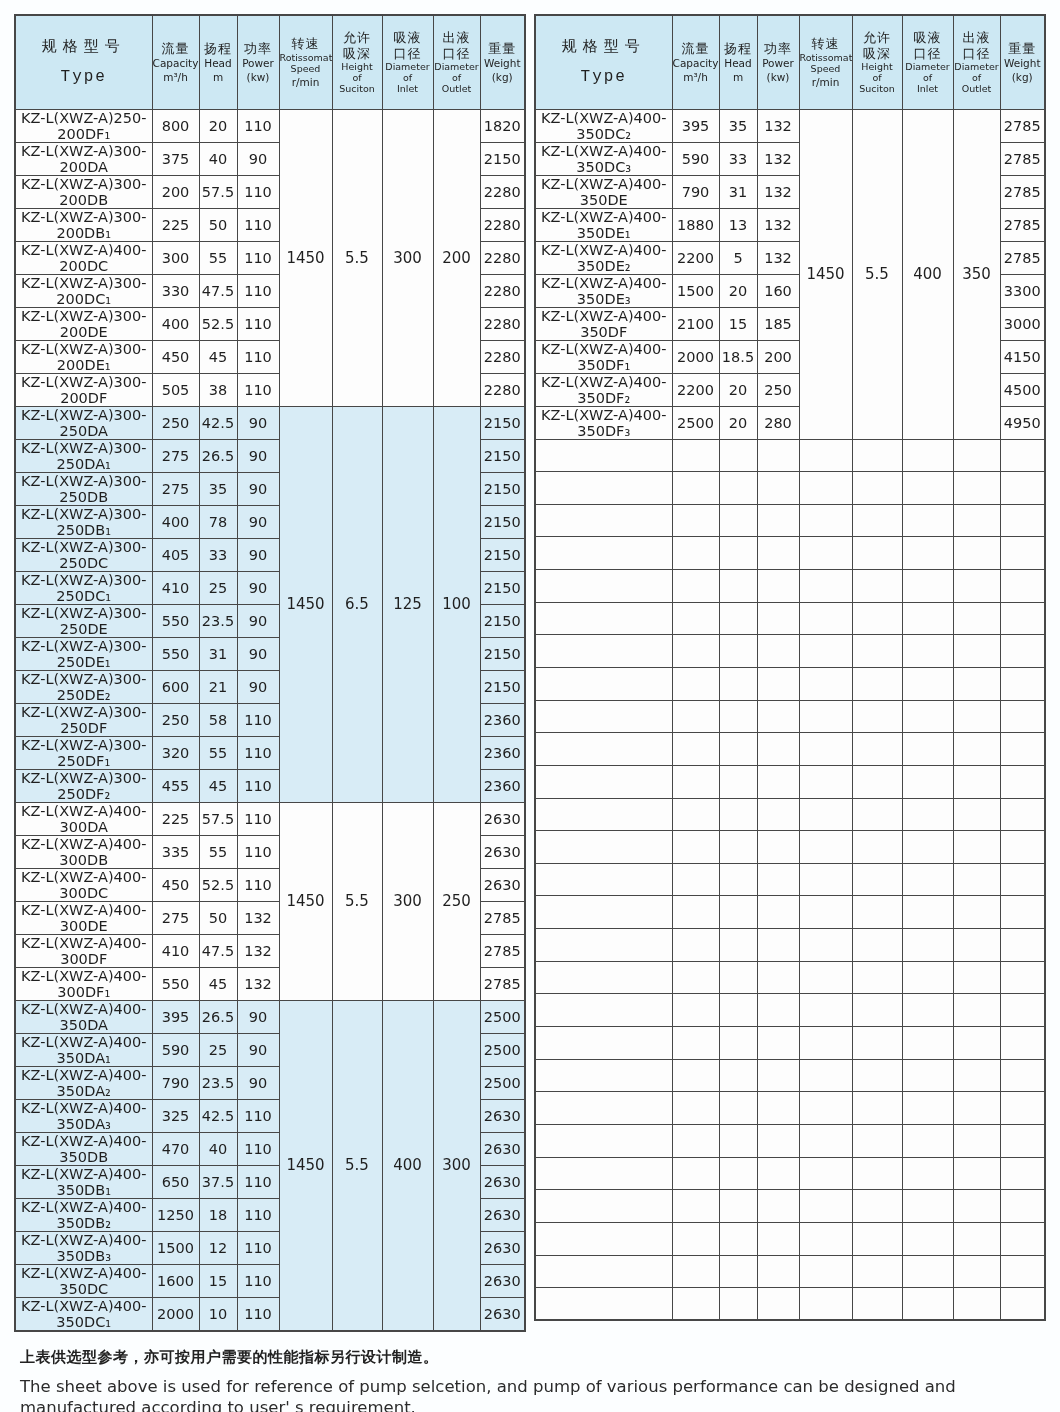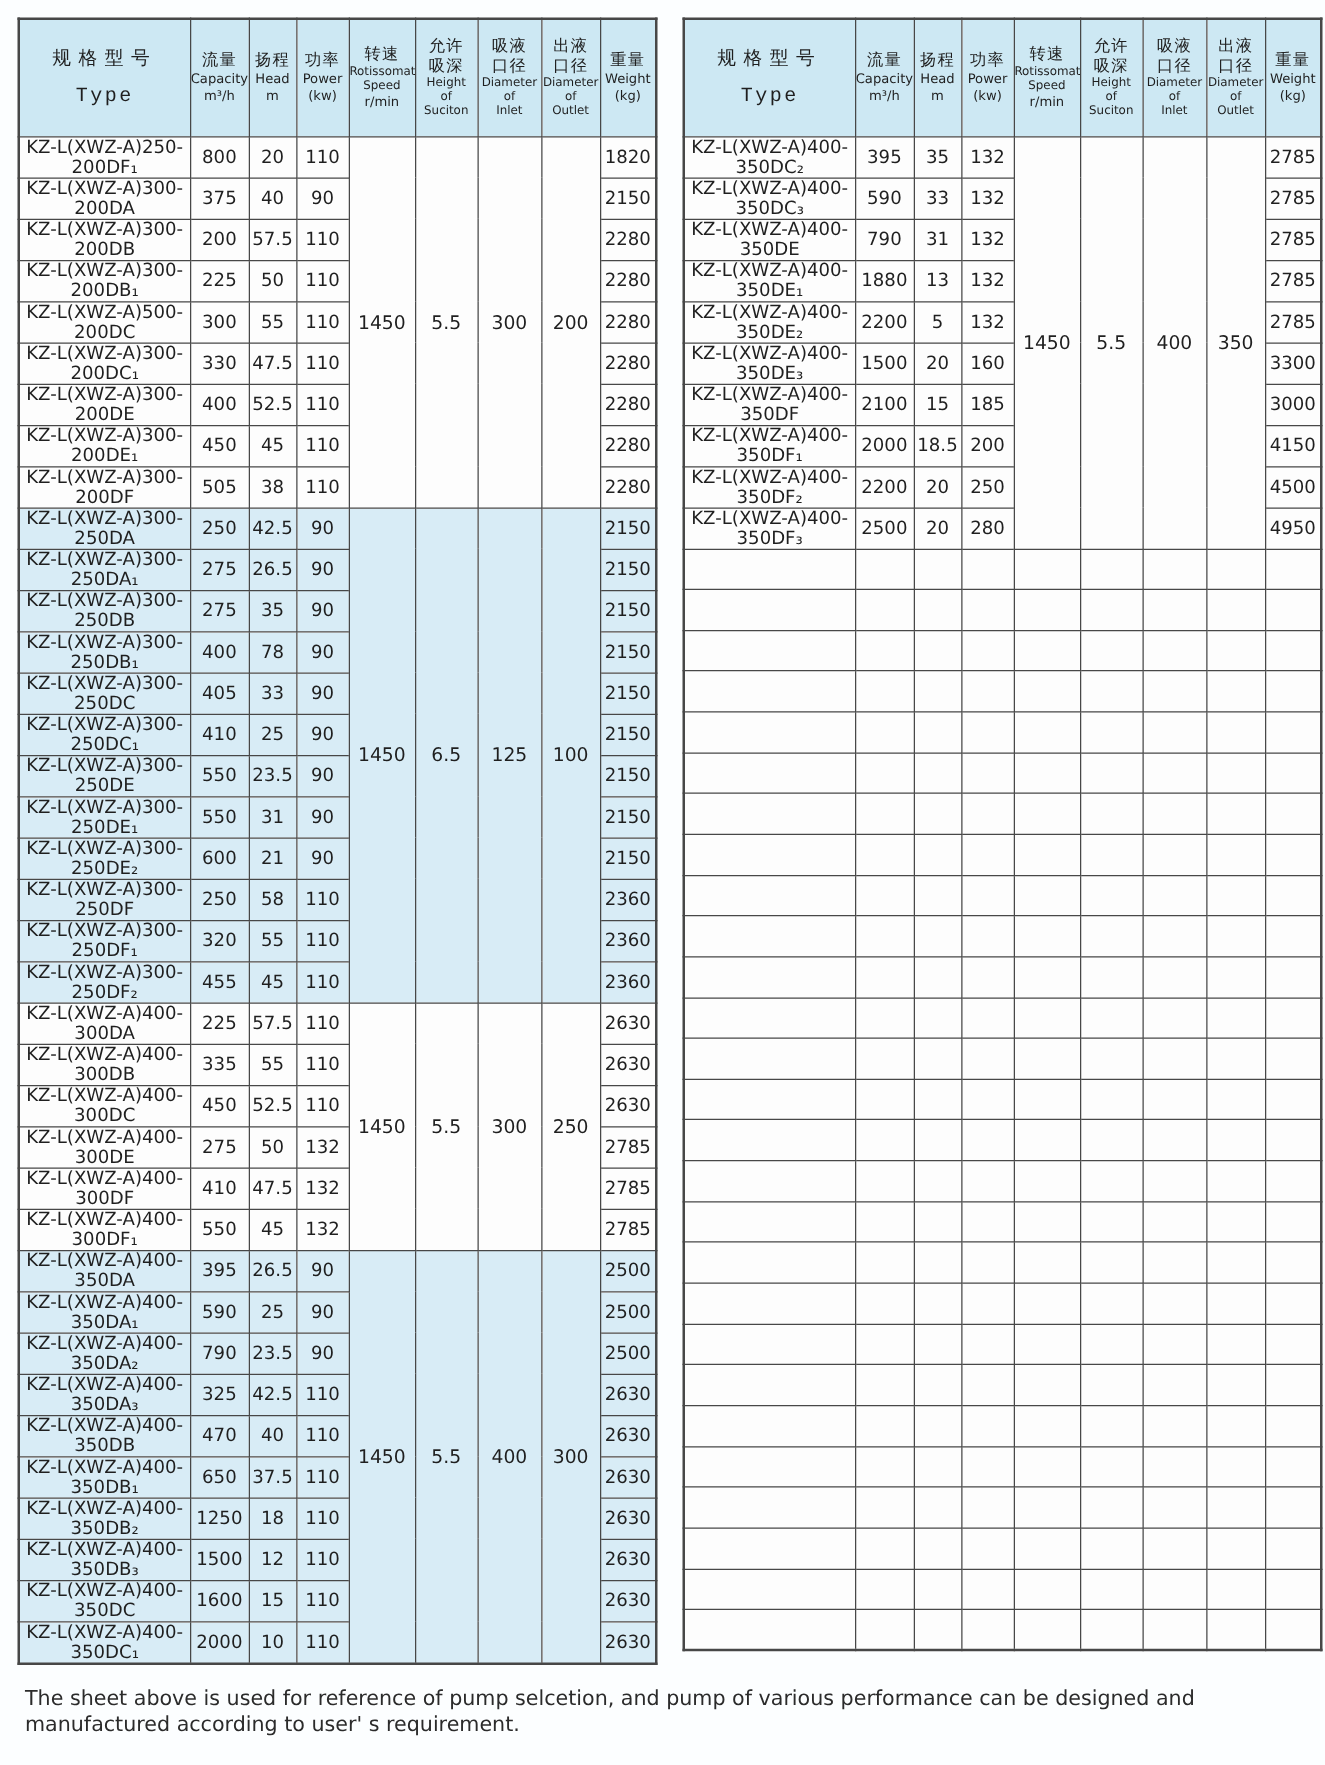--- a/index.html
+++ b/index.html
@@ -3,21 +3,21 @@
 <meta charset="utf-8">
 <style>
   :root{
     --page-bg:#fcfeff; --header-bg:#cde8f3; --blue-bg:#d8ecf6;
     --white-bg:#fdfdfd; --border:#474747; --text:#1f1f1f;
   }
   *{box-sizing:border-box; margin:0; padding:0;}
   html,body{width:1060px; background:var(--page-bg);}
   body{min-height:1412px; font-family:"DejaVu Sans", "Liberation Sans", sans-serif; color:var(--text);}
   .page{padding:14px 14px 0 14px;}
-  .tables{display:flex; gap:20px; align-items:flex-start;}
+  .tables{display:flex; gap:8px; align-items:flex-start;}
   table.spec{border-collapse:collapse; table-layout:fixed; width:510px; border:2px solid var(--border); background:var(--white-bg);}
   table.spec th, table.spec td{border:1px solid var(--border); text-align:center; vertical-align:middle; overflow:hidden;}
   thead tr{height:94px;}
   th{background:var(--header-bg); font-weight:normal;}
   .hdr .cn{font-size:13px; letter-spacing:1px; white-space:pre-line; line-height:1.2; color:var(--text);}
   .hdr .en{font-size:10.5px; white-space:pre-line; line-height:1.12; margin-top:1px;}
   .hdr .unit{font-size:10.5px; margin-top:2px;}
   th.type-th .cn{font-size:15px; letter-spacing:6px;}
   th.type-th .en{font-size:16px; letter-spacing:2px; margin-top:14px;font-family:Liberation Mono, monospace;}
   th.speed-th .en, th.suction-th .en, th.inlet-th .en, th.outlet-th .en{font-size:9.5px;}
@@ -130,21 +130,21 @@
             <td class="">2280</td>
           </tr>
           <tr class="data-row tint-white">
             <td class=""><span class="type-text">KZ-L(XWZ-A)300-200DB₁</span></td>
             <td class="">225</td>
             <td class="">50</td>
             <td class="">110</td>
             <td class="">2280</td>
           </tr>
           <tr class="data-row tint-white">
-            <td class=""><span class="type-text">KZ-L(XWZ-A)500-200DC</span></td>
+            <td class=""><span class="type-text">KZ-L(XWZ-A)400-200DC</span></td>
             <td class="">300</td>
             <td class="">55</td>
             <td class="">110</td>
             <td class="">2280</td>
           </tr>
           <tr class="data-row tint-white">
             <td class=""><span class="type-text">KZ-L(XWZ-A)300-200DC₁</span></td>
             <td class="">330</td>
             <td class="">47.5</td>
             <td class="">110</td>
@@ -820,16 +820,17 @@
             <td class=""></td>
             <td class=""></td>
             <td class=""></td>
           </tr>
         </tbody>
     </table>
 
   </div>
 
   <div class="notes">
+    <div class="note-cn">上表供选型参考，亦可按用户需要的性能指标另行设计制造。</div>
     <div class="note-en">The sheet above is used for reference of pump selcetion, and pump of various performance can be designed and manufactured according to user' s requirement.</div>
   </div>
 
 </div>
 
 </body></html>

